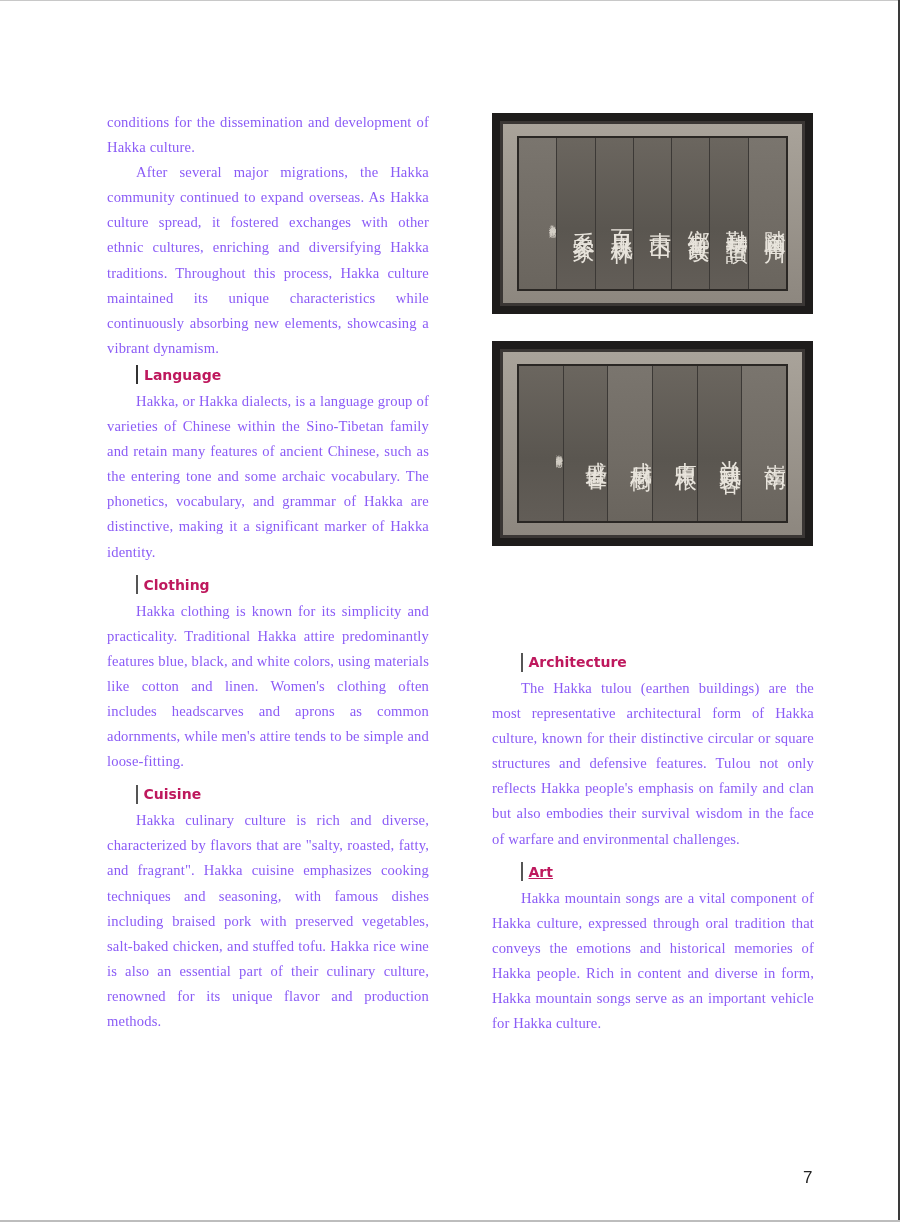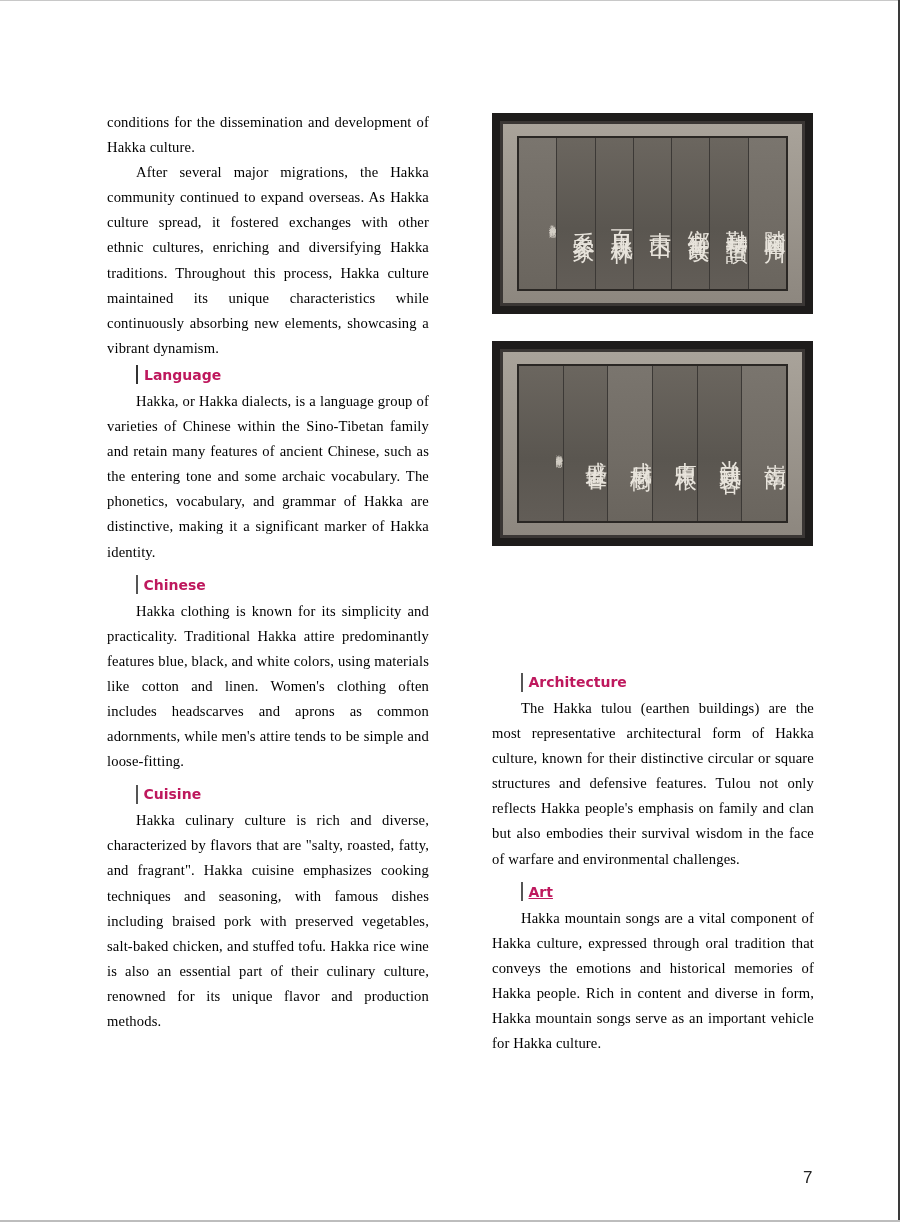--- a/index.html
+++ b/index.html
@@ -15,21 +15,21 @@
     .col { position: absolute; width: 322px; }
     .col-left { left: 107px; top: 110px; }
     .col-right { left: 492px; top: 110px; }
 
     p.body {
       margin: 0;
       font-size: 14.6px;
       line-height: 25.1px;
       text-align: justify;
       letter-spacing: 0.15px;
-      color: #000000;
+      color: #8b5cf6;
     }
     p.body.indent { text-indent: 29px; }
 
     h2.section-title {
       margin: 2px 0 0 0;
       padding-left: 29px;
       font-family: "DejaVu Sans", sans-serif;
       font-weight: bold;
       font-size: 14px;
       line-height: 24px;
@@ -104,21 +104,21 @@
 
 
   <h3 class="sub-title">
     <span class="bar"></span>
     <span>Language</span>
   </h3>
   <p class="body indent">Hakka, or Hakka dialects, is a language group of varieties of Chinese within the Sino-Tibetan family and retain many features of ancient Chinese, such as the entering tone and some archaic vocabulary. The phonetics, vocabulary, and grammar of Hakka are distinctive, making it a significant marker of Hakka identity.</p>
 
   <h3 class="sub-title thin" style="margin-top:6px;">
     <span class="bar"></span>
-    <span>Chinese</span>
+    <span>Clothing</span>
   </h3>
   <p class="body indent">Hakka clothing is known for its simplicity and practicality. Traditional Hakka attire predominantly features blue, black, and white colors, using materials like cotton and linen. Women's clothing often includes headscarves and aprons as common adornments, while men's attire tends to be simple and loose-fitting.</p>
 
   <h3 class="sub-title thin" style="margin-top:6px;">
     <span class="bar"></span>
     <span>Cuisine</span>
   </h3>
   <p class="body indent">Hakka culinary culture is rich and diverse, characterized by flavors that are "salty, roasted, fatty, and fragrant". Hakka cuisine emphasizes cooking techniques and seasoning, with famous dishes including braised pork with preserved vegetables, salt-baked chicken, and stuffed tofu. Hakka rice wine is also an essential part of their culinary culture, renowned for its unique flavor and production methods.</p>
 </div>
 
@@ -146,21 +146,21 @@
         <div class="panel">盛世春</div>
         <div class="panel light">成材樹</div>
         <div class="panel">中原根</div>
         <div class="panel">尚武耕客</div>
         <div class="panel light">嶺南</div>
       </div>
     </div>
   </div>
 </div>
 
-<div class="col col-right" style="top:668px;">
+<div class="col col-right" style="top:648px;">
   <h3 class="sub-title thin">
     <span class="bar"></span>
     <span>Architecture</span>
   </h3>
   <p class="body indent">The Hakka tulou (earthen buildings) are the most representative architectural form of Hakka culture, known for their distinctive circular or square structures and defensive features. Tulou not only reflects Hakka people's emphasis on family and clan but also embodies their survival wisdom in the face of warfare and environmental challenges.</p>
 
   <h3 class="sub-title thin" style="margin-top:6px;text-decoration:underline;">
     <span class="bar"></span>
     <span>Art</span>
   </h3>

